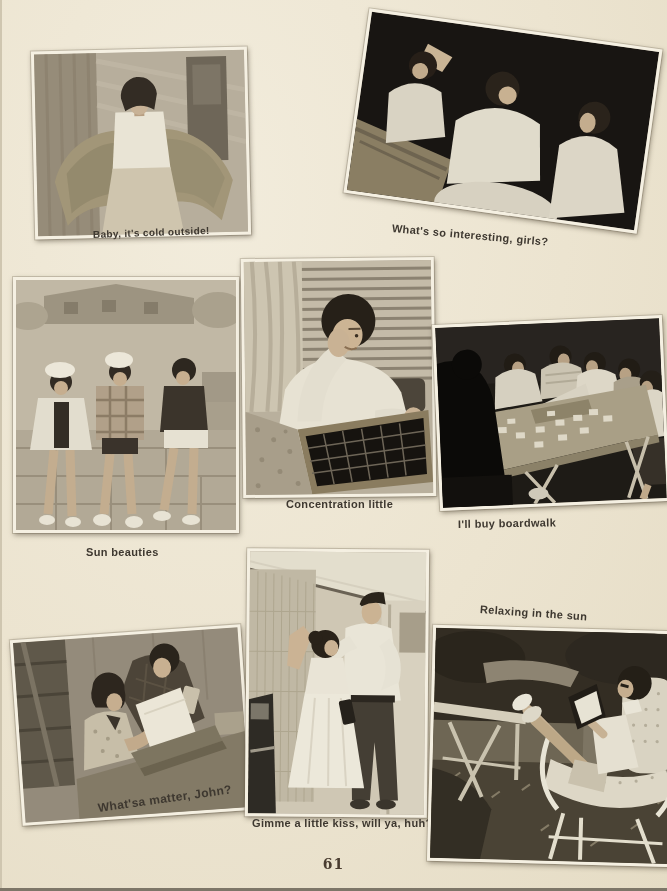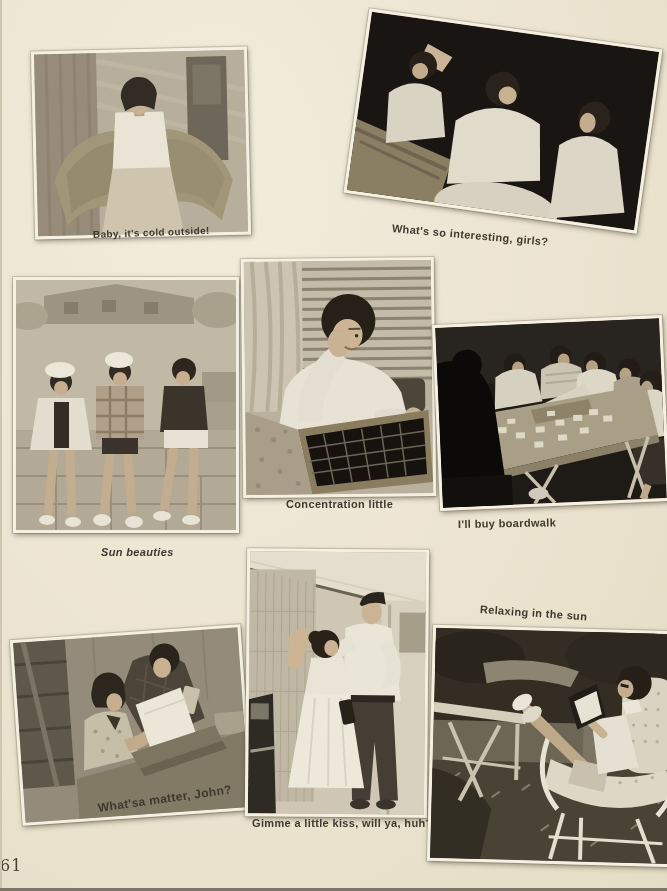--- a/index.html
+++ b/index.html
@@ -11,22 +11,22 @@
   .photo{
     position:absolute;border:3px solid #f5f0e2;background:#b9b0a0;
     box-shadow:1px 2px 5px rgba(61,52,36,.5), 0 0 0 1px rgba(120,108,85,.28);
   }
   .photo svg{display:block;width:100%;height:100%;}
   .caption{
     position:absolute;white-space:nowrap;font-weight:bold;font-size:11px;
     letter-spacing:.35px;color:#3e3830;transform-origin:left center;
   }
   .pagenum{
-    position:absolute;left:0;right:0;top:856px;text-align:left;
-    font-family:"DejaVu Serif",serif;font-weight:normal;font-size:16px;
+    position:absolute;left:0;right:0;top:856px;text-align:center;
+    font-family:"DejaVu Serif",serif;font-weight:bold;font-size:14px;
     letter-spacing:1px;color:#4a3d31;
   }
   .edge-left{position:absolute;left:0;top:0;width:2px;height:100%;background:#cfc6b0;}
   .edge-bottom{position:absolute;left:0;bottom:0;width:100%;height:3px;background:#7d7668;}
 </style>
 </head>
 <body>
 
 <div class="page">
 
@@ -107,21 +107,21 @@
       <path d="M158,168 l-10,62" stroke="#c3ad8f" stroke-width="9"></path>
       <path d="M178,168 l-2,66" stroke="#c3ad8f" stroke-width="9"></path>
       <ellipse cx="146" cy="236" rx="9" ry="5" fill="#e8e3d4"></ellipse>
       <ellipse cx="175" cy="240" rx="9" ry="5" fill="#e8e3d4"></ellipse>
       <path d="M148,106 h40 l4,46 h-48 Z" fill="#3b342b"></path>
       <rect x="148" y="150" width="44" height="18" fill="#e6e1d2"></rect>
       <circle cx="168" cy="90" r="12" fill="#2d271f"></circle>
       <ellipse cx="167" cy="98" rx="7" ry="7" fill="#c6ae8f"></ellipse>
     </svg>
   </figure>
-  <div class="caption" style="left:101px;top:546px;font-style:italic;">Sun beauties</div>
+  <div class="caption" style="left:86px;top:546px;">Sun beauties</div>
 
   <figure class="photo" style="left:242px;top:258px;width:187px;height:233px;margin:0;transform:rotate(-0.6deg);">
     <svg viewBox="0 0 187 233" preserveAspectRatio="none">
       <rect width="187" height="233" fill="#b9b09d"></rect>
       <rect x="52" width="135" height="118" fill="#c4bba8"></rect>
       <path d="M52,8H187 M52,18H187 M52,28H187 M52,38H187 M52,48H187 M52,58H187 M52,68H187 M52,78H187 M52,88H187 M52,98H187 M52,108H187 M52,118H187" stroke="#8b8271" stroke-width="3"></path>
       <rect width="58" height="150" fill="#cdc5b1"></rect>
       <path d="M8,0 q6,75 -2,150 M22,0 q8,75 0,150 M36,0 q4,75 -2,150 M50,0 q6,75 2,150" stroke="#b7ae9a" stroke-width="4" fill="none"></path>
       <rect x="48" y="118" width="132" height="34" rx="6" fill="#4c453a"></rect>
       <path d="M40,128 q20,-34 62,-30 q40,6 54,34 l12,50 -140,14 Z" fill="#e7e2d3"></path>

